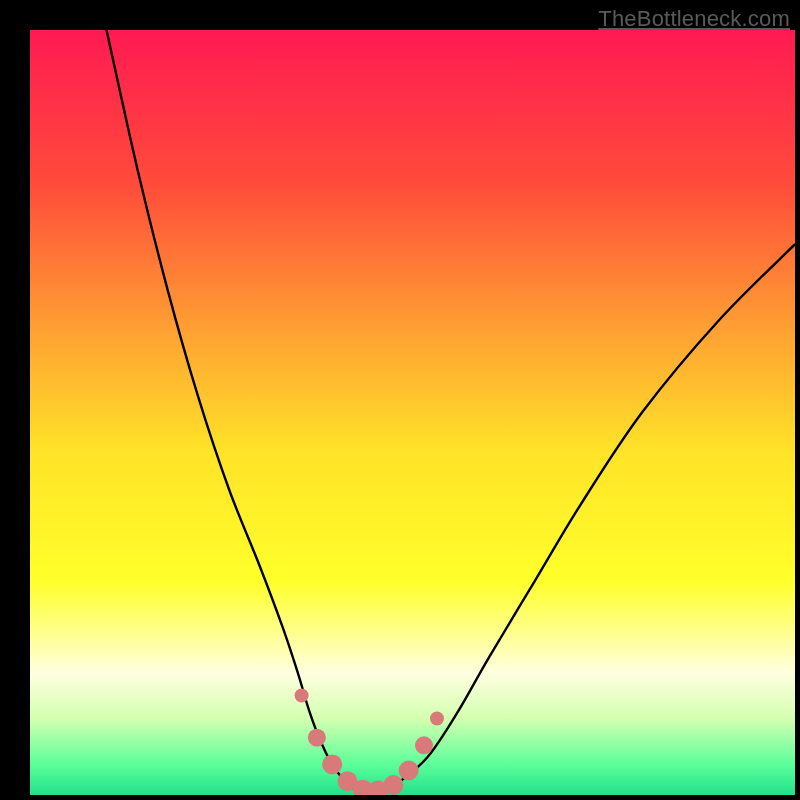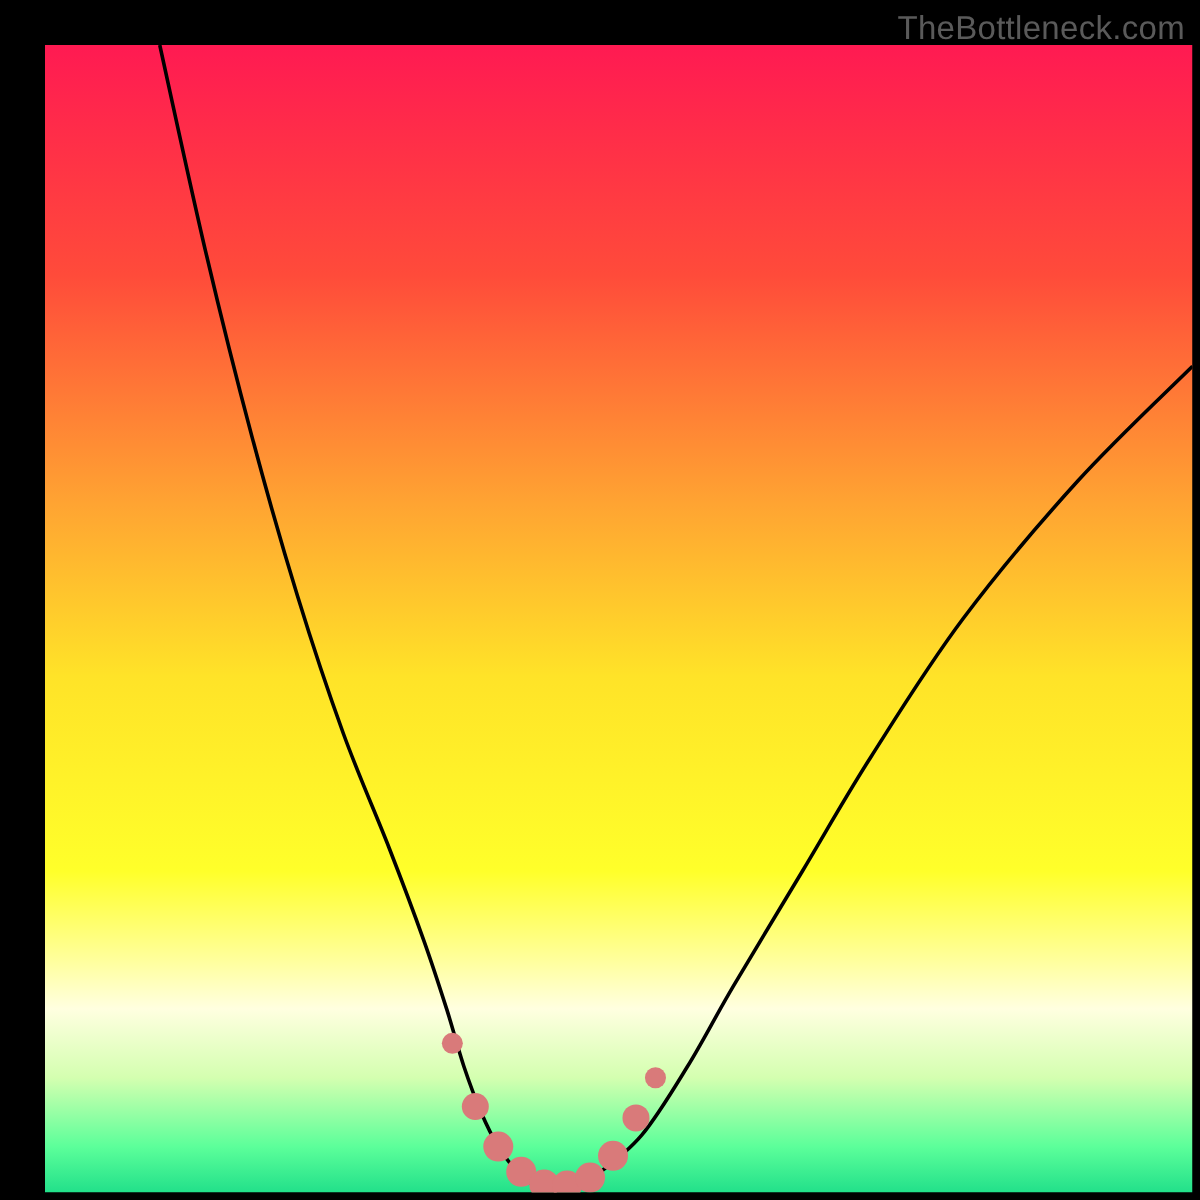--- a/index.html
+++ b/index.html
@@ -13,20 +13,21 @@
   }
   .attribution {
     position: absolute;
     top: 6px;
     right: 10px;
     color: #5a5a5a;
     font-size: 22px;
     font-weight: 400;
     z-index: 10;
     letter-spacing: 0.2px;
+    text-decoration: underline;
   }
   .plot-outer {
     position: absolute;
     left: 30px;
     top: 30px;
     width: 765px;
     height: 765px;
     background: #000;
   }
   .plot-inner {

